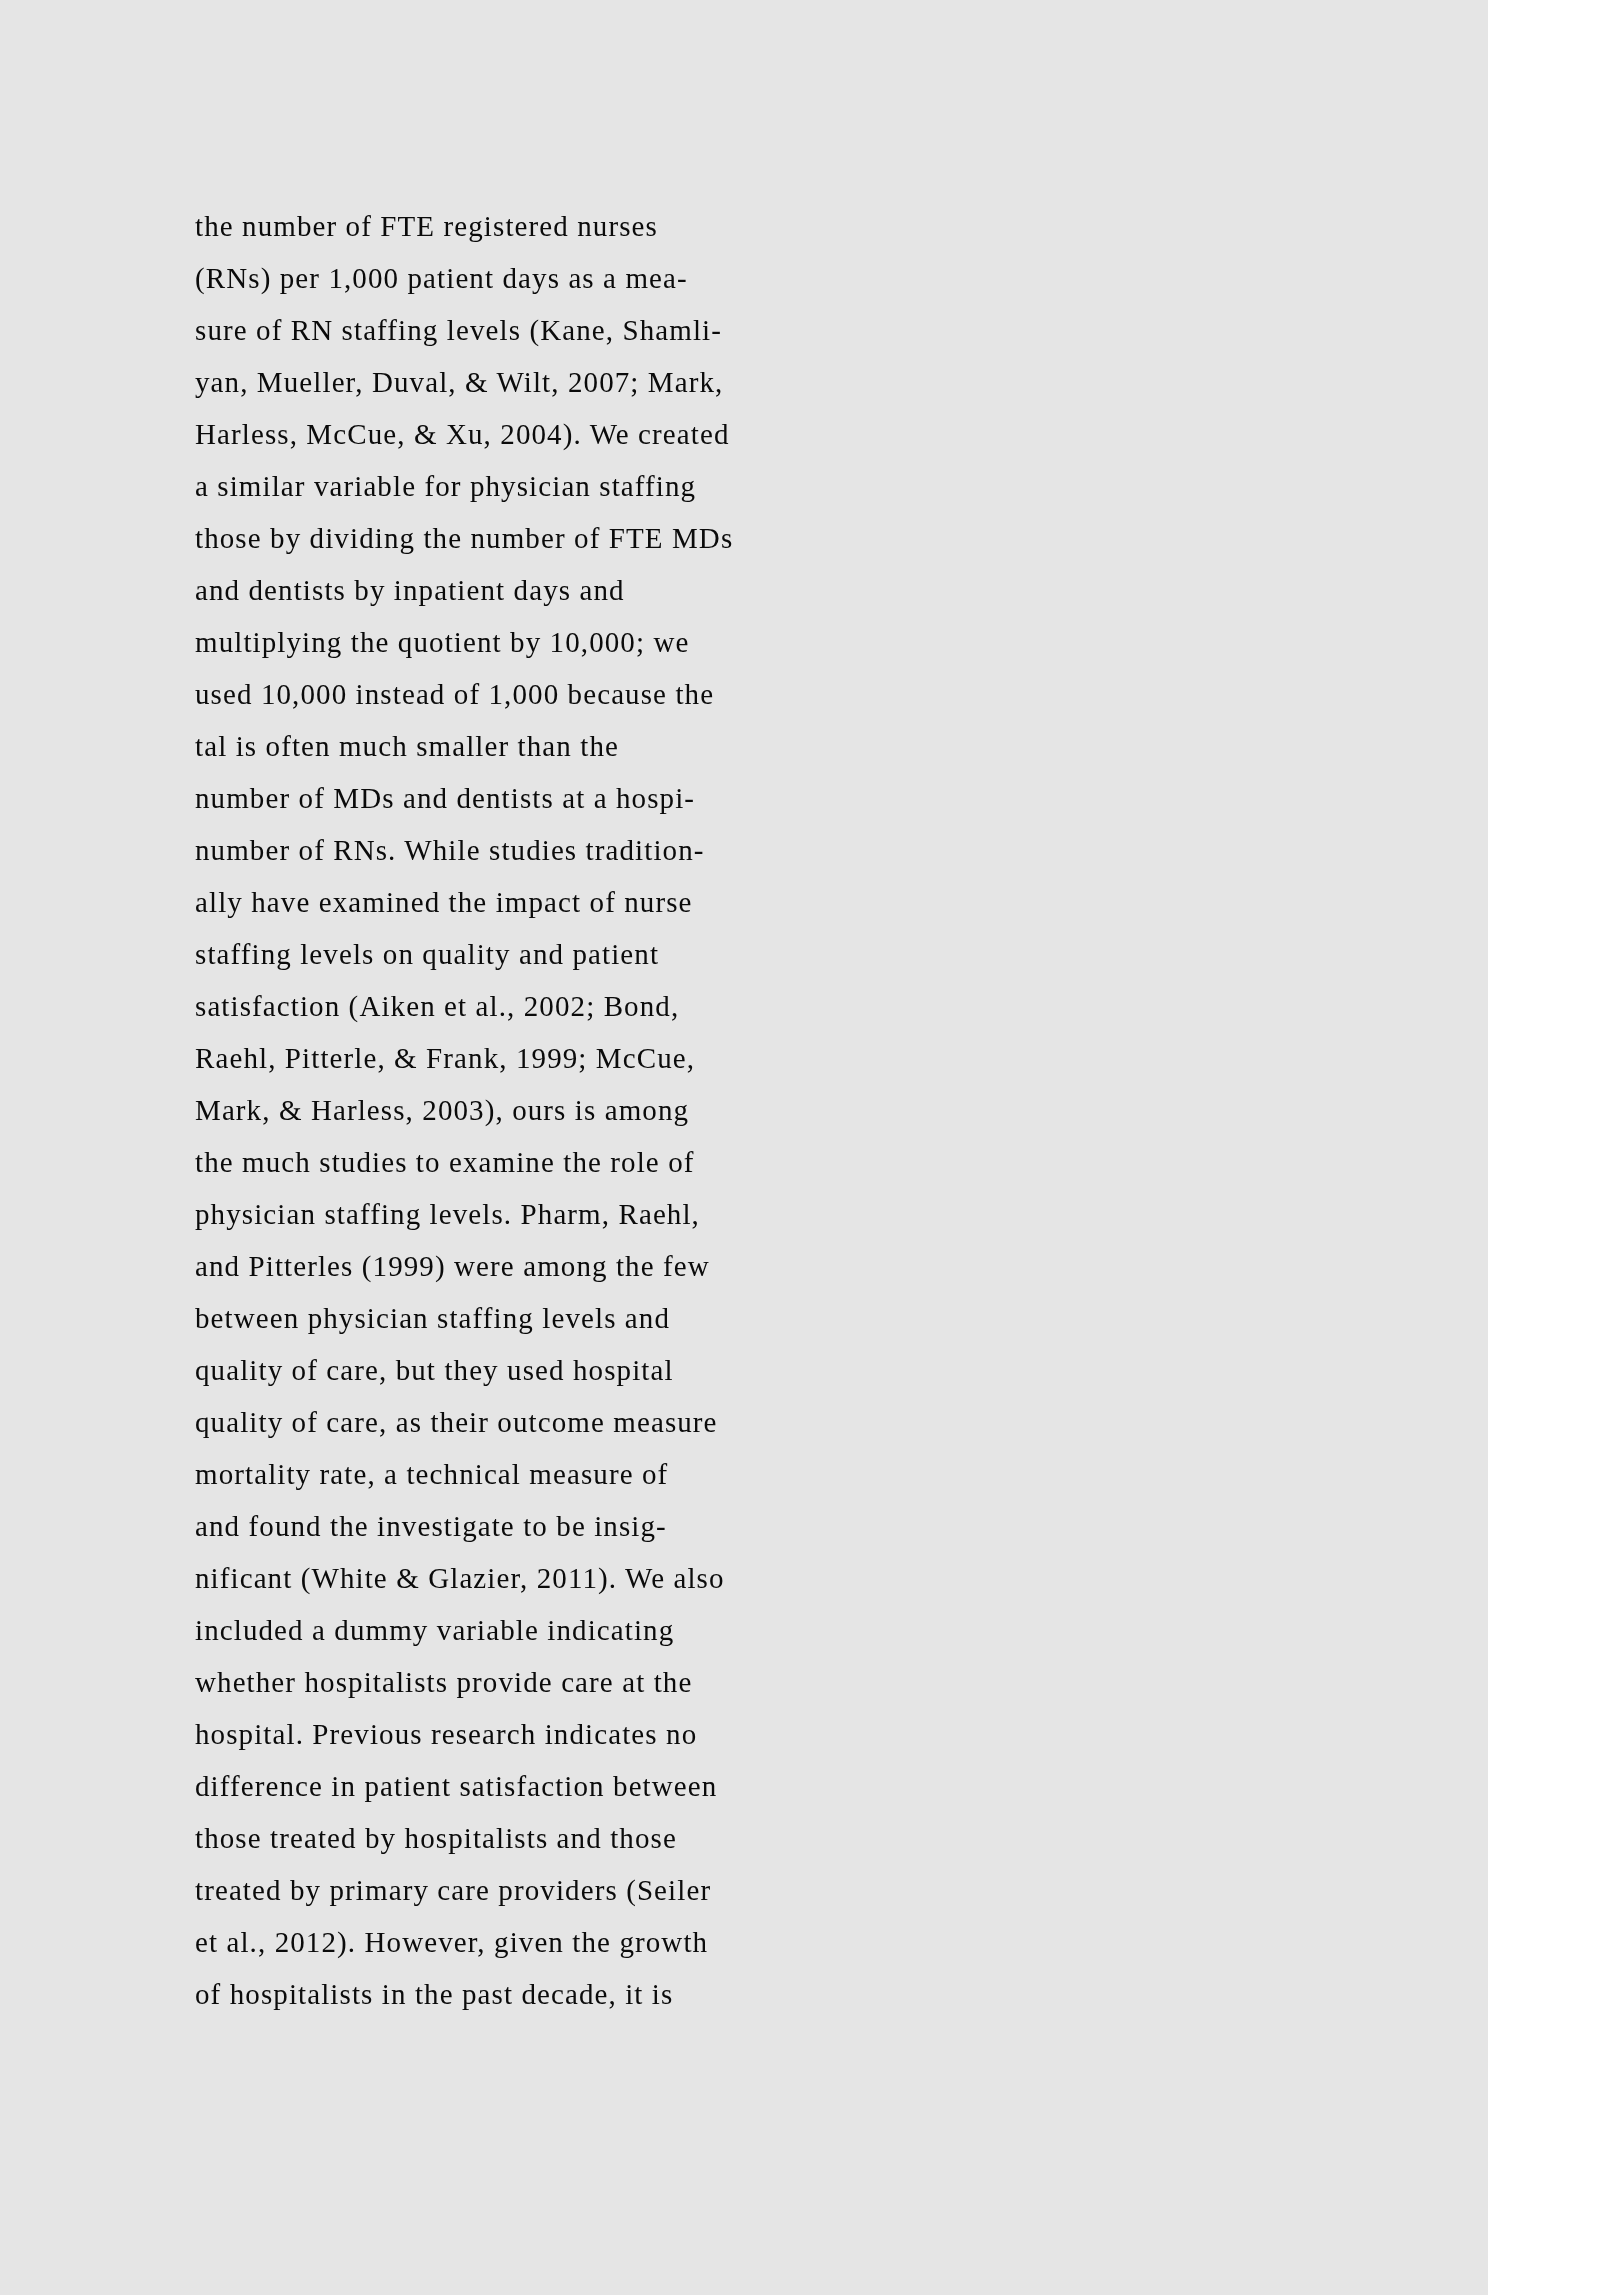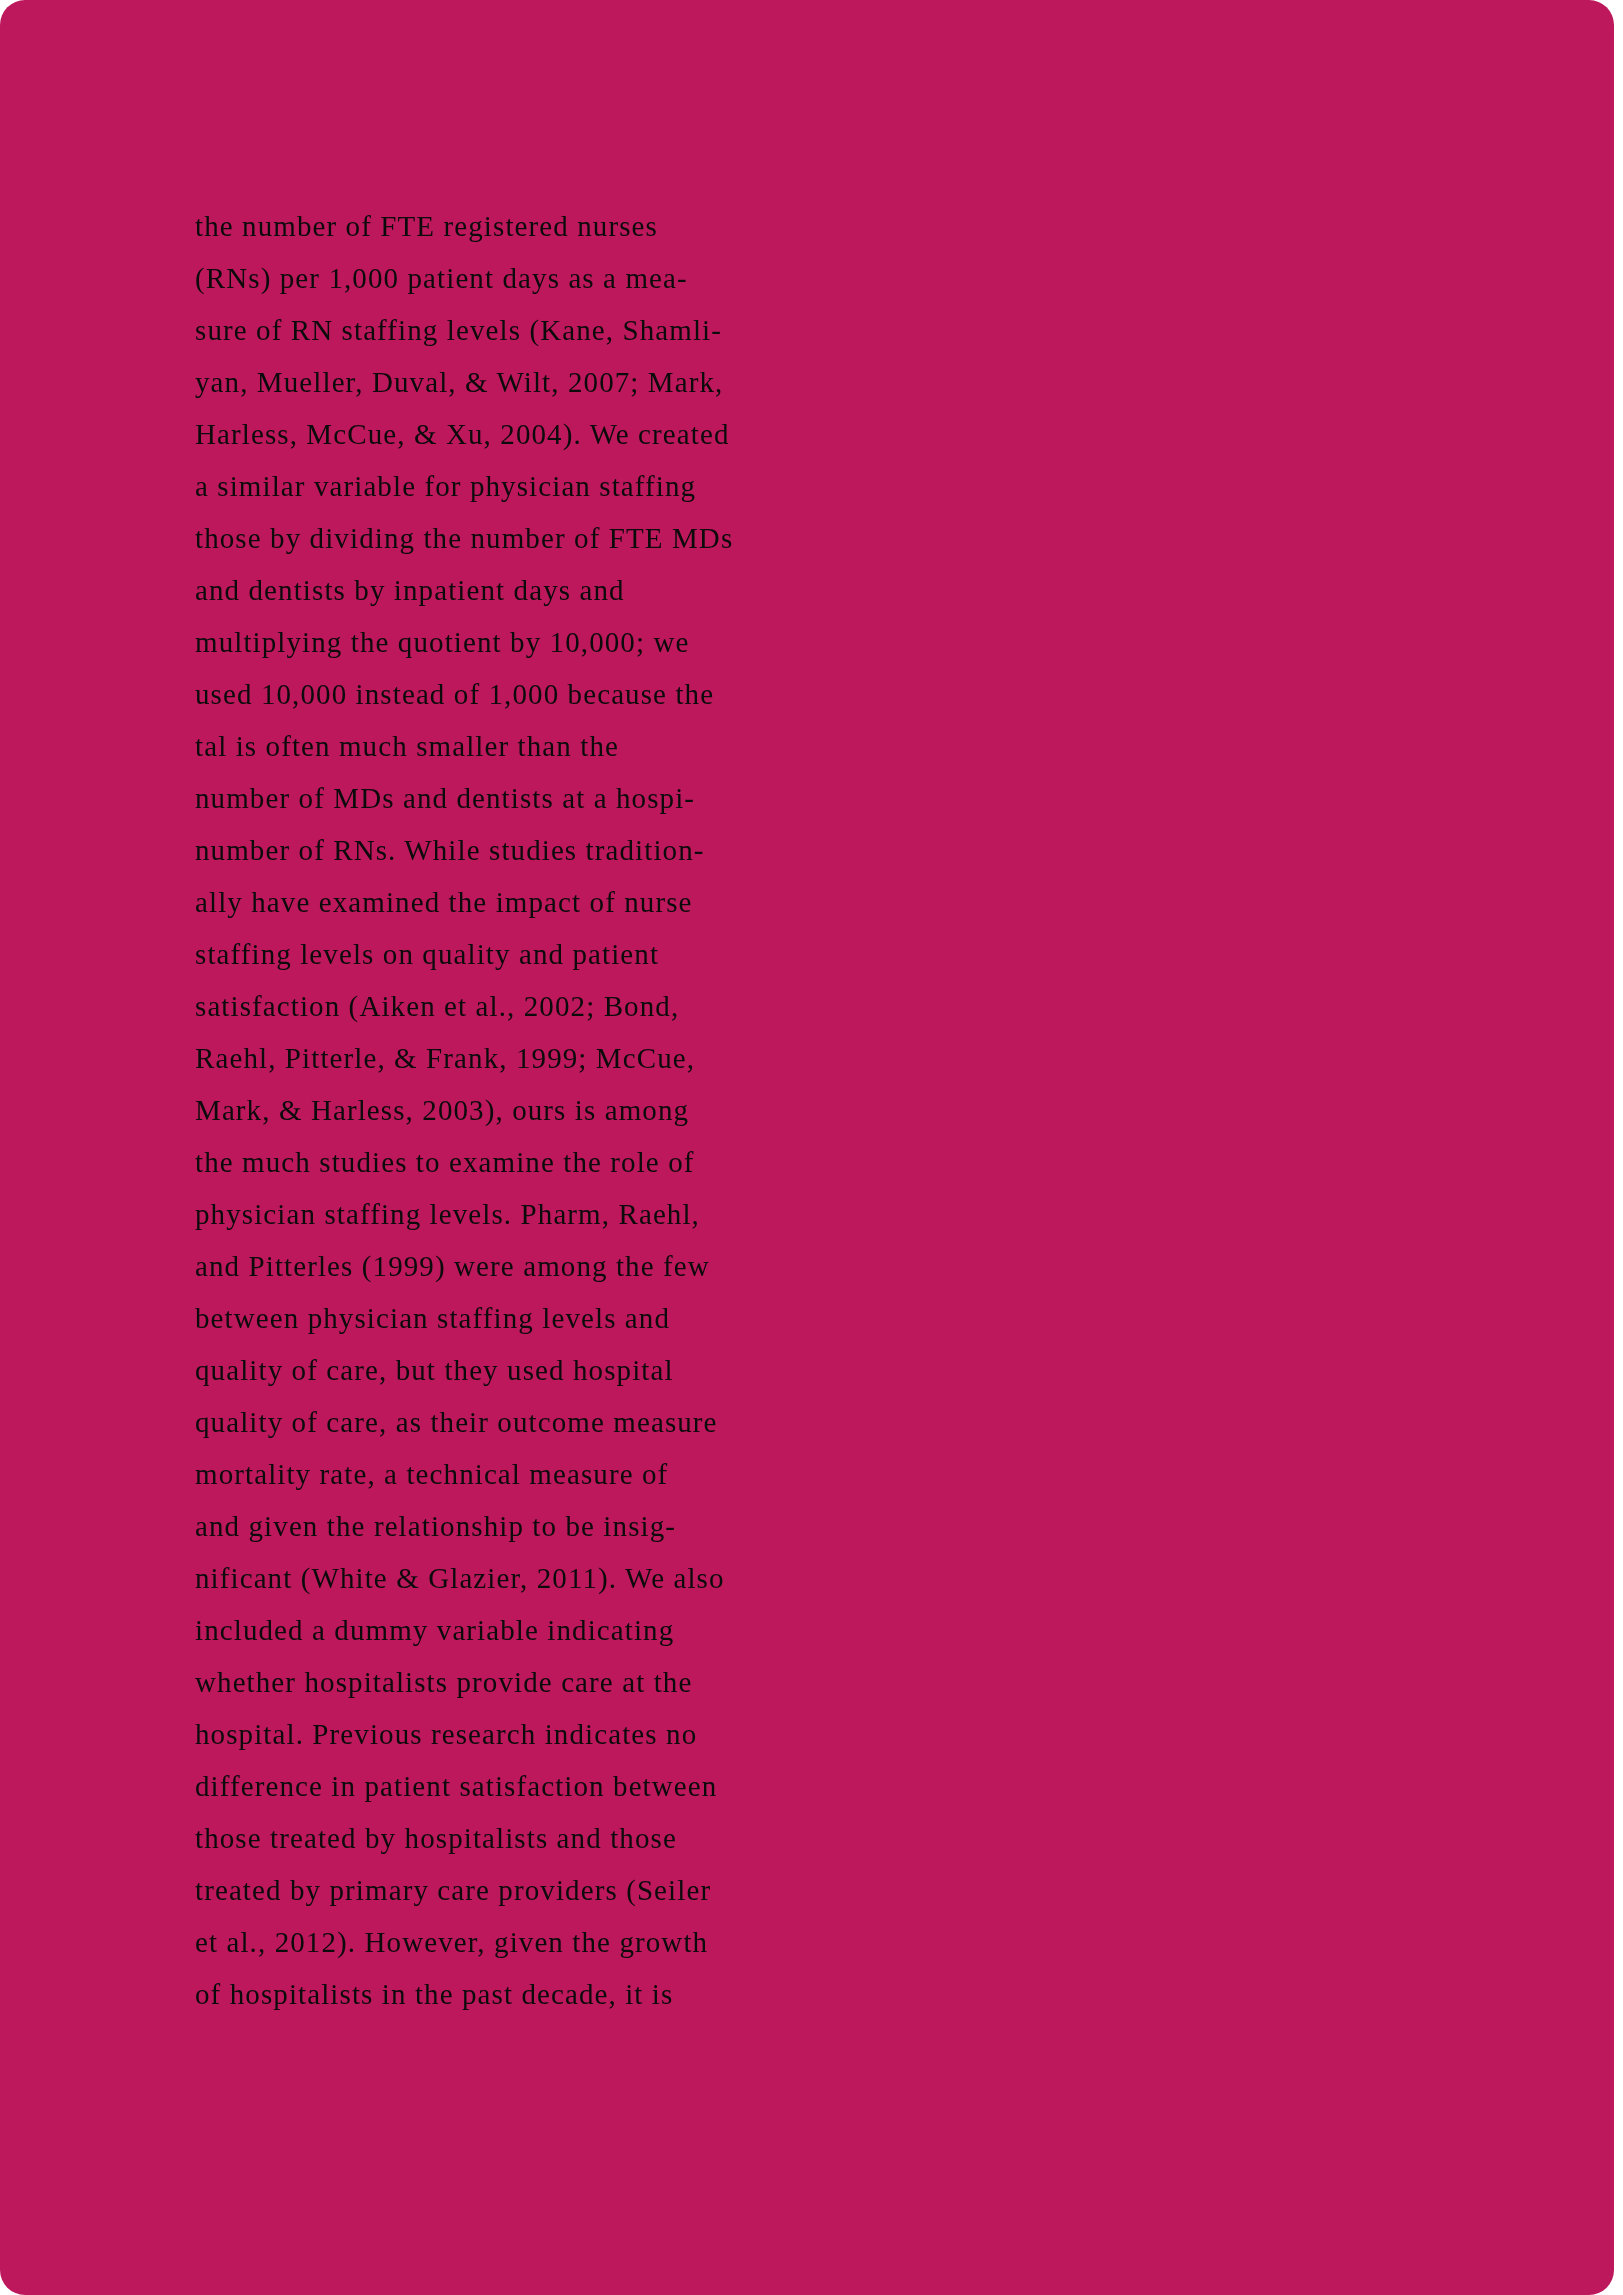--- a/index.html
+++ b/index.html
@@ -15,24 +15,23 @@
     position: relative;
     overflow: hidden;
     font-family: "Liberation Serif", "DejaVu Serif", serif;
     -webkit-font-smoothing: antialiased;
   }
 
   .page {
     position: absolute;
     left: 0;
     top: 0;
-    width: 1614px;
+    width: 1488px;
     height: 2295px;
-    background: #be185d;
-    border-radius: 25px;
+    background: #e5e5e5;
   }
 
   .text-column {
     position: absolute;
     left: 195px;
     top: 200px;
     width: 808px;
   }
 
   .body-line {
@@ -70,21 +69,21 @@
       <span class="body-line">satisfaction (Aiken et al., 2002; Bond,</span>
       <span class="body-line">Raehl, Pitterle, &amp; Frank, 1999; McCue,</span>
       <span class="body-line">Mark, &amp; Harless, 2003), ours is among</span>
       <span class="body-line">the much studies to examine the role of</span>
       <span class="body-line">physician staffing levels. Pharm, Raehl,</span>
       <span class="body-line">and Pitterles (1999) were among the few</span>
       <span class="body-line">between physician staffing levels and</span>
       <span class="body-line">quality of care, but they used hospital</span>
       <span class="body-line">quality of care, as their outcome measure</span>
       <span class="body-line">mortality rate, a technical measure of</span>
-      <span class="body-line">and given the relationship to be insig-</span>
+      <span class="body-line">and found the investigate to be insig-</span>
       <span class="body-line">nificant (White &amp; Glazier, 2011). We also</span>
       <span class="body-line">included a dummy variable indicating</span>
       <span class="body-line">whether hospitalists provide care at the</span>
       <span class="body-line">hospital. Previous research indicates no</span>
       <span class="body-line">difference in patient satisfaction between</span>
       <span class="body-line">those treated by hospitalists and those</span>
       <span class="body-line">treated by primary care providers (Seiler</span>
       <span class="body-line">et al., 2012). However, given the growth</span>
       <span class="body-line">of hospitalists in the past decade, it is</span>
     </div>

